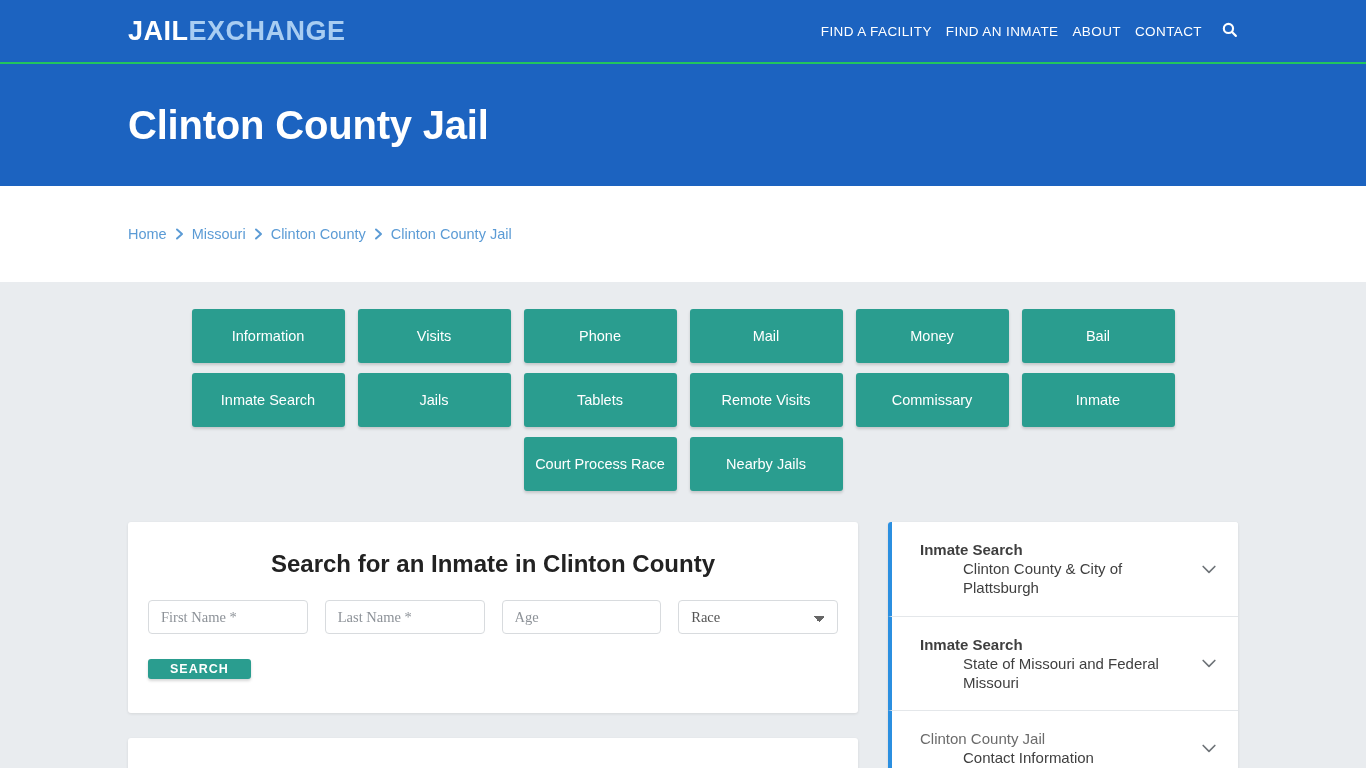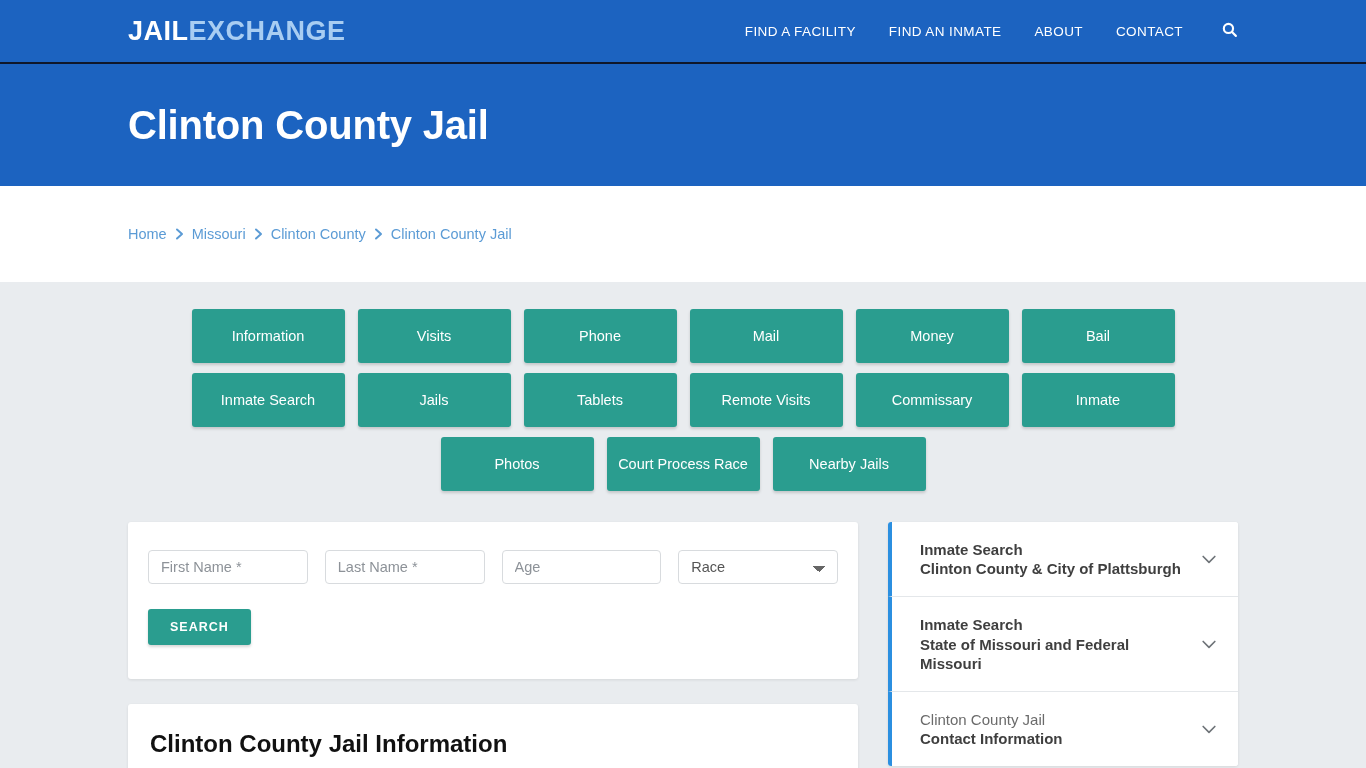--- a/index.html
+++ b/index.html
@@ -14,21 +14,21 @@
     font-family: "Liberation Sans", sans-serif;
     background: #e9ecef;
     color: #333;
     -webkit-font-smoothing: antialiased;
   }
 
   
   .topnav {
     height: 64px;
     background: #1c63c0;
-    border-bottom: 2px solid #0f172a;
+    border-bottom: 2px solid #22c55e;
     display: flex;
     align-items: center;
     position: relative;
   }
   .logo {
     margin-left: 128px;
     font-size: 27px;
     font-weight: bold;
     letter-spacing: 0.5px;
     line-height: 1;
@@ -36,21 +36,21 @@
     cursor: pointer;
   }
   .logo .jail { color: #ffffff; }
   .logo .exchange { color: #a8cdf2; }
 
   .nav-links {
     margin-left: auto;
     margin-right: 128px;
     display: flex;
     align-items: center;
-    gap: 33px;
+    gap: 14px;
     text-align: center;
   }
   .nav-link {
     color: #ffffff;
     font-size: 13.5px;
     letter-spacing: 0.4px;
     text-decoration: none;
     white-space: nowrap;
     cursor: pointer;
   }
@@ -168,21 +168,21 @@
     display: flex;
     gap: 17px;
     padding: 0 0px;
   }
   .field {
     height: 34px;
     border: 1px solid #d8dbde;
     border-radius: 4px;
     padding: 0 12px;
     font-size: 14.5px;
-    font-family: Liberation Sans, sans-serif;
+    font-family: Liberation Serif, serif;
     color: #555;
     background: #fff;
     flex: 1;
     min-width: 0;
   }
   .field::placeholder { color: #8d9298; }
   select.field {
     appearance: none;
     -webkit-appearance: none;
     background-image:
@@ -194,21 +194,21 @@
     background-size: 6px 6px, 6px 6px;
     background-repeat: no-repeat;
     color: #555;
   }
   .search-submit {
     margin-top: 25px;
     background: #2a9d8f;
     color: #ffffff;
     border: none;
     border-radius: 3px;
-    height: 36px;
+    height: 20px;
     padding: 0 22px;
     font-size: 12.5px;
     font-weight: bold;
     letter-spacing: 1px;
     font-family: "Liberation Sans", sans-serif;
     cursor: pointer;
     box-shadow: 0 2px 3px rgba(0,0,0,0.16);
   }
 
   .info-card {
@@ -230,21 +230,21 @@
     display: flex;
     align-items: center;
     padding: 18px 18px 18px 28px;
     cursor: pointer;
     min-height: 70px;
   }
   .acc-item:last-child { border-bottom: none; }
   .acc-text { flex: 1; font-size: 15px; line-height: 1.28; color: #4a4a4a; }
   .acc-line1.regular { font-weight: normal; color: #6b6b6b; }
   .acc-line1.bold { font-weight: bold; color: #3f3f3f; }
-  .acc-line2.bold { font-weight: bold; color: #3f3f3f; }
+  .acc-line2.bold { font-weight: normal; color: #3f3f3f; margin-left: 43px; }
   .chevron {
     width: 22px;
     height: 22px;
     flex: none;
     margin-left: 10px;
     display: flex;
     align-items: center;
     justify-content: center;
   }
 </style>
@@ -307,30 +307,30 @@
     <button class="tile">Phone</button>
     <button class="tile">Mail</button>
     <button class="tile">Money</button>
     <button class="tile">Bail</button>
     <button class="tile">Inmate Search</button>
     <button class="tile">Jails</button>
     <button class="tile">Tablets</button>
     <button class="tile">Remote Visits</button>
     <button class="tile">Commissary</button>
     <button class="tile">Inmate</button>
-    <button class="tile">Photos</button>
     <button class="tile">Court Process Race</button>
     <button class="tile">Nearby Jails</button>
   </div>
 
   <div class="columns">
 
     <div class="col-main">
 
       <div class="card search-card">
+        <h2>Search for an Inmate in Clinton County</h2>
         <div class="search-row">
           <input class="field" type="text" placeholder="First Name *" style="">
           <input class="field" type="text" placeholder="Last Name *" style="">
           <input class="field" type="text" placeholder="Age" style="">
           <select class="field">
             <option>Race</option>
           </select>
         </div>
         <button class="search-submit">SEARCH</button>
       </div>

